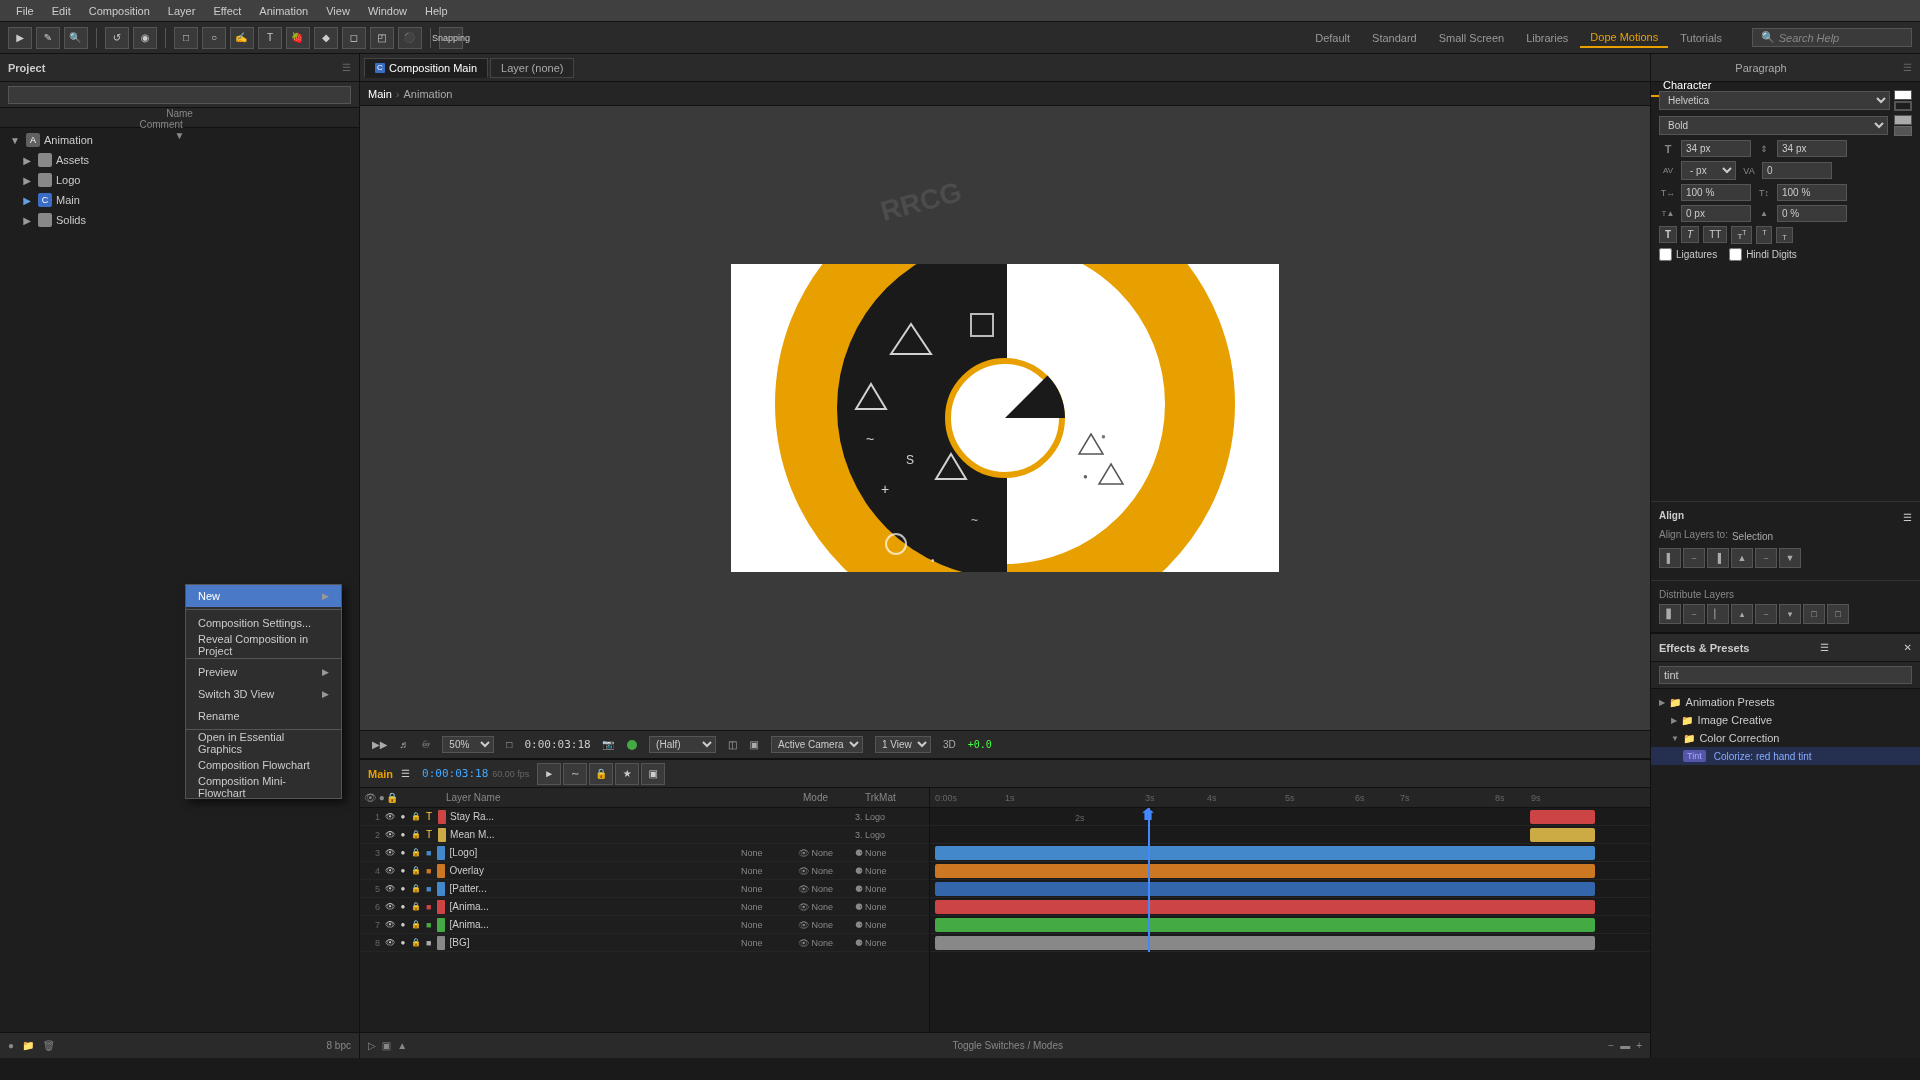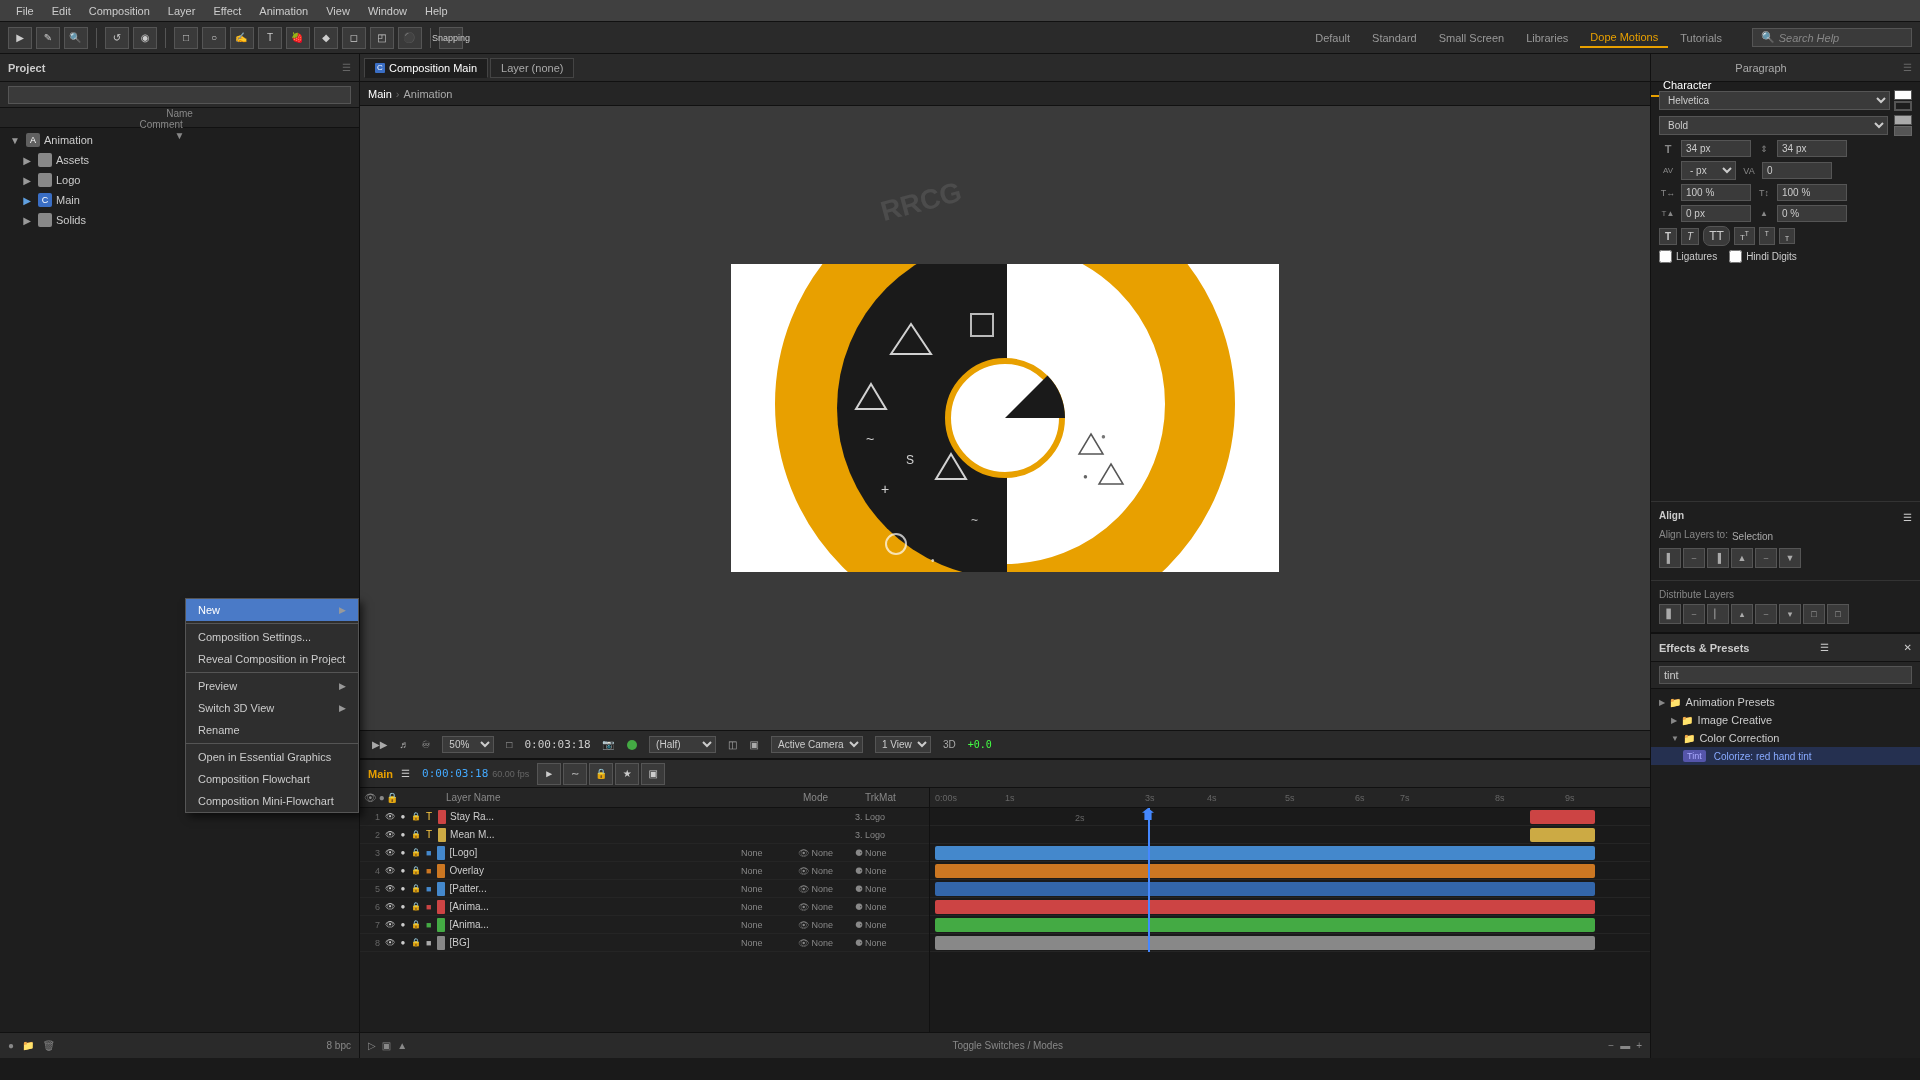--- a/index.html
+++ b/index.html
@@ -341,22 +341,22 @@
     .layer-color { width: 8px; height: 14px; margin: 0 2px; border-radius: 1px; }
     .layer-name { flex: 1; font-size: 10px; color: #ccc; white-space: nowrap; overflow: hidden; }
     .layer-mode-cell { width: 55px; font-size: 9px; color: #888; }
     .layer-trkmat-cell { width: 55px; font-size: 9px; color: #888; display: flex; align-items: center; gap: 2px; }
     .layer-parent-cell { width: 70px; font-size: 9px; color: #888; display: flex; align-items: center; gap: 2px; }
 
     
     #context-menu {
       position: absolute;
       left: 185px;
-      top: 598px;
-      width: 174px;
+      top: 584px;
+      width: 157px;
       background: #2e2e2e;
       border: 1px solid #555;
       z-index: 100;
       box-shadow: 4px 4px 8px rgba(0,0,0,0.6);
     }
     .ctx-item {
       height: 22px;
       display: flex;
       align-items: center;
       padding: 0 12px;
@@ -1044,21 +1044,21 @@
           <div id="track-ruler">
             <span class="ruler-mark" style="left:5px;">0:00s</span>
             <span class="ruler-mark" style="left:75px;">1s</span>
             <span class="ruler-mark" style="left:145px;margin-top:40px;">2s</span>
             <span class="ruler-mark" style="left:215px;">3s</span>
             <span class="ruler-mark" style="left:277px;">4s</span>
             <span class="ruler-mark" style="left:355px;">5s</span>
             <span class="ruler-mark" style="left:425px;">6s</span>
             <span class="ruler-mark" style="left:470px;">7s</span>
             <span class="ruler-mark" style="left:565px;">8s</span>
-            <span class="ruler-mark" style="left:635px;">9s</span>
+            <span class="ruler-mark" style="left:601px;">9s</span>
           </div>
 
           <div id="track-body" style="position:relative;">
 
             <div style="position:absolute;left:218px;top:0;width:2px;height:100%;background:#4488ff;z-index:10;"></div>
             <div style="position:absolute;left:212px;top:0;width:12px;height:12px;background:#4488ff;clip-path:polygon(50% 0%, 0% 40%, 20% 40%, 20% 100%, 80% 100%, 80% 40%, 100% 40%);z-index:11;"></div>
 
             <div class="track-lane">
               <div class="track-bar" style="left:600px;width:65px;background:#cc4444;"></div>
             </div>
@@ -1166,21 +1166,21 @@
         <div class="char-row">
           <span class="char-label" style="font-size:8px;">T▲</span>
           <input type="text" class="char-field" value="0 px" style="">
           <span class="char-label" style="font-size:8px;">▲</span>
           <input type="text" class="char-field" value="0 %" style="">
         </div>
 
         <div class="char-icon-row">
           <button class="char-format-btn" style="font-weight:bold;">T</button>
           <button class="char-format-btn" style="font-style:italic;">T</button>
-          <button class="char-format-btn" style="font-size:12px;border-radius:7px;">TT</button>
+          <button class="char-format-btn" style="font-size:10px;">TT</button>
           <button class="char-format-btn" style="font-size:8px;">T<sup>T</sup></button>
           <button class="char-format-btn" style="font-size:8px;"><sup>T</sup></button>
           <button class="char-format-btn" style="font-size:8px;"><sub>T</sub></button>
         </div>
 
         <div class="char-row">
           <input type="checkbox" style="">
           <span style="font-size:10px;">Ligatures</span>
           <input type="checkbox" style="margin-left: 8px;">
           <span style="font-size:10px;">Hindi Digits</span>

